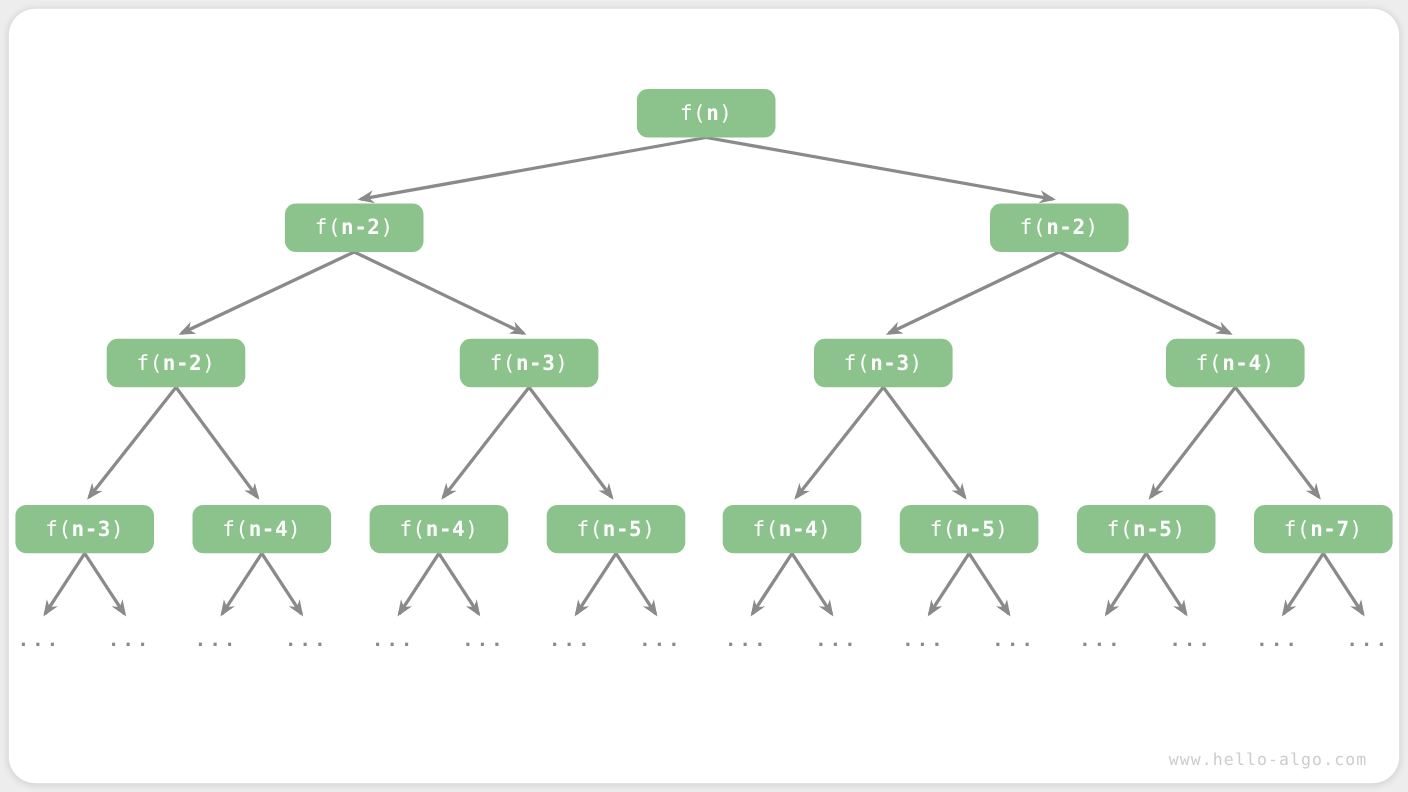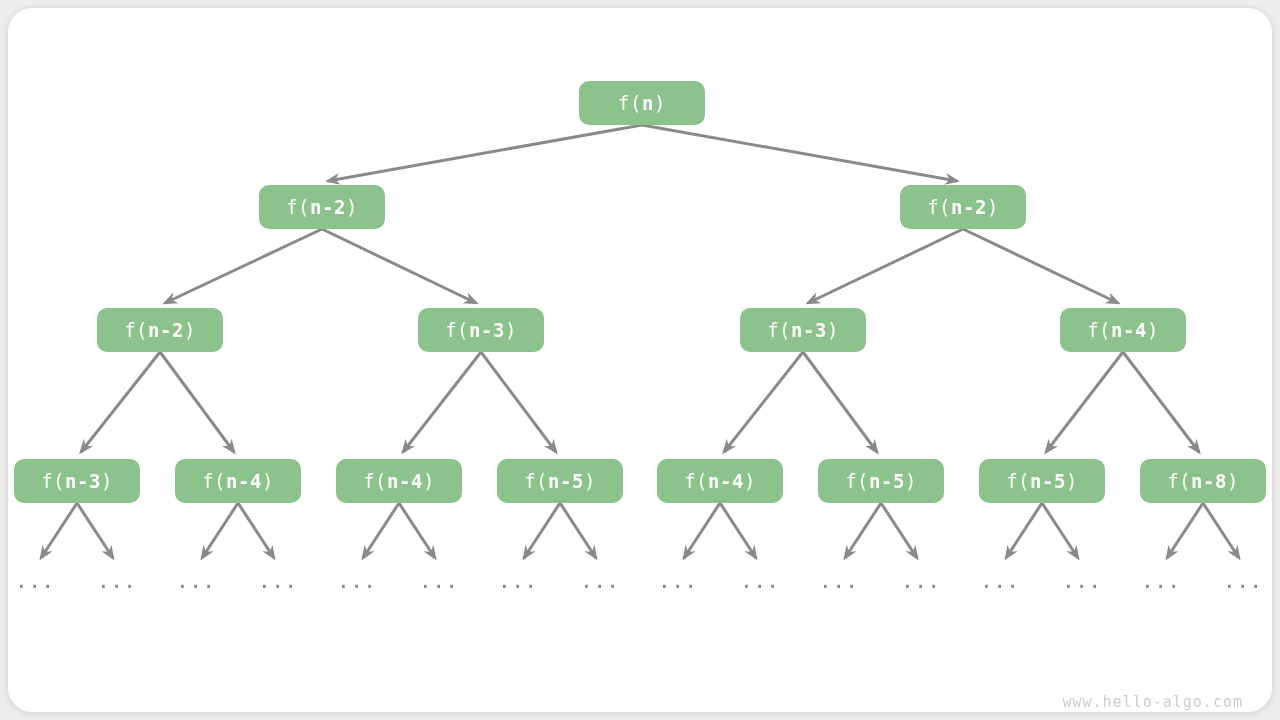--- a/index.html
+++ b/index.html
@@ -30,21 +30,21 @@
     color:var(--node-text);font-size:19px;line-height:44px;
     display:flex;align-items:center;justify-content:center;
     letter-spacing:0.5px;white-space:pre;
   }
   .node .arg{font-weight:bold;}
   .leaf{
     position:absolute;width:64px;text-align:center;
     color:var(--leaf-gray);font-size:17px;font-weight:bold;letter-spacing:3px;
   }
   .watermark{
-    position:absolute;right:37px;bottom:9px;
+    position:absolute;right:37px;bottom:21px;
     color:var(--watermark-gray);font-size:15px;letter-spacing:1px;
   }
 </style>
 </head>
 <body>
 
 <div class="stage">
   <div class="card"></div>
 
   <svg class="edges" width="1280" height="720" viewBox="0 0 1280 720">
@@ -100,21 +100,21 @@
   <div class="node" style="left:740px;top:308px"><span>f(</span><span class="arg">n-3</span><span>)</span></div>
   <div class="node" style="left:1060px;top:308px"><span>f(</span><span class="arg">n-4</span><span>)</span></div>
 
   <div class="node" style="left:14px;top:459px"><span>f(</span><span class="arg">n-3</span><span>)</span></div>
   <div class="node" style="left:175px;top:459px"><span>f(</span><span class="arg">n-4</span><span>)</span></div>
   <div class="node" style="left:336px;top:459px"><span>f(</span><span class="arg">n-4</span><span>)</span></div>
   <div class="node" style="left:497px;top:459px"><span>f(</span><span class="arg">n-5</span><span>)</span></div>
   <div class="node" style="left:657px;top:459px"><span>f(</span><span class="arg">n-4</span><span>)</span></div>
   <div class="node" style="left:818px;top:459px"><span>f(</span><span class="arg">n-5</span><span>)</span></div>
   <div class="node" style="left:979px;top:459px"><span>f(</span><span class="arg">n-5</span><span>)</span></div>
-  <div class="node" style="left:1140px;top:459px"><span>f(</span><span class="arg">n-8</span><span>)</span></div>
+  <div class="node" style="left:1140px;top:459px"><span>f(</span><span class="arg">n-7</span><span>)</span></div>
 
   <div class="leaf" style="left:4px;top:572px">...</div>
   <div class="leaf" style="left:86px;top:572px">...</div>
   <div class="leaf" style="left:165px;top:572px">...</div>
   <div class="leaf" style="left:247px;top:572px">...</div>
   <div class="leaf" style="left:326px;top:572px">...</div>
   <div class="leaf" style="left:408px;top:572px">...</div>
   <div class="leaf" style="left:487px;top:572px">...</div>
   <div class="leaf" style="left:569px;top:572px">...</div>
   <div class="leaf" style="left:647px;top:572px">...</div>

